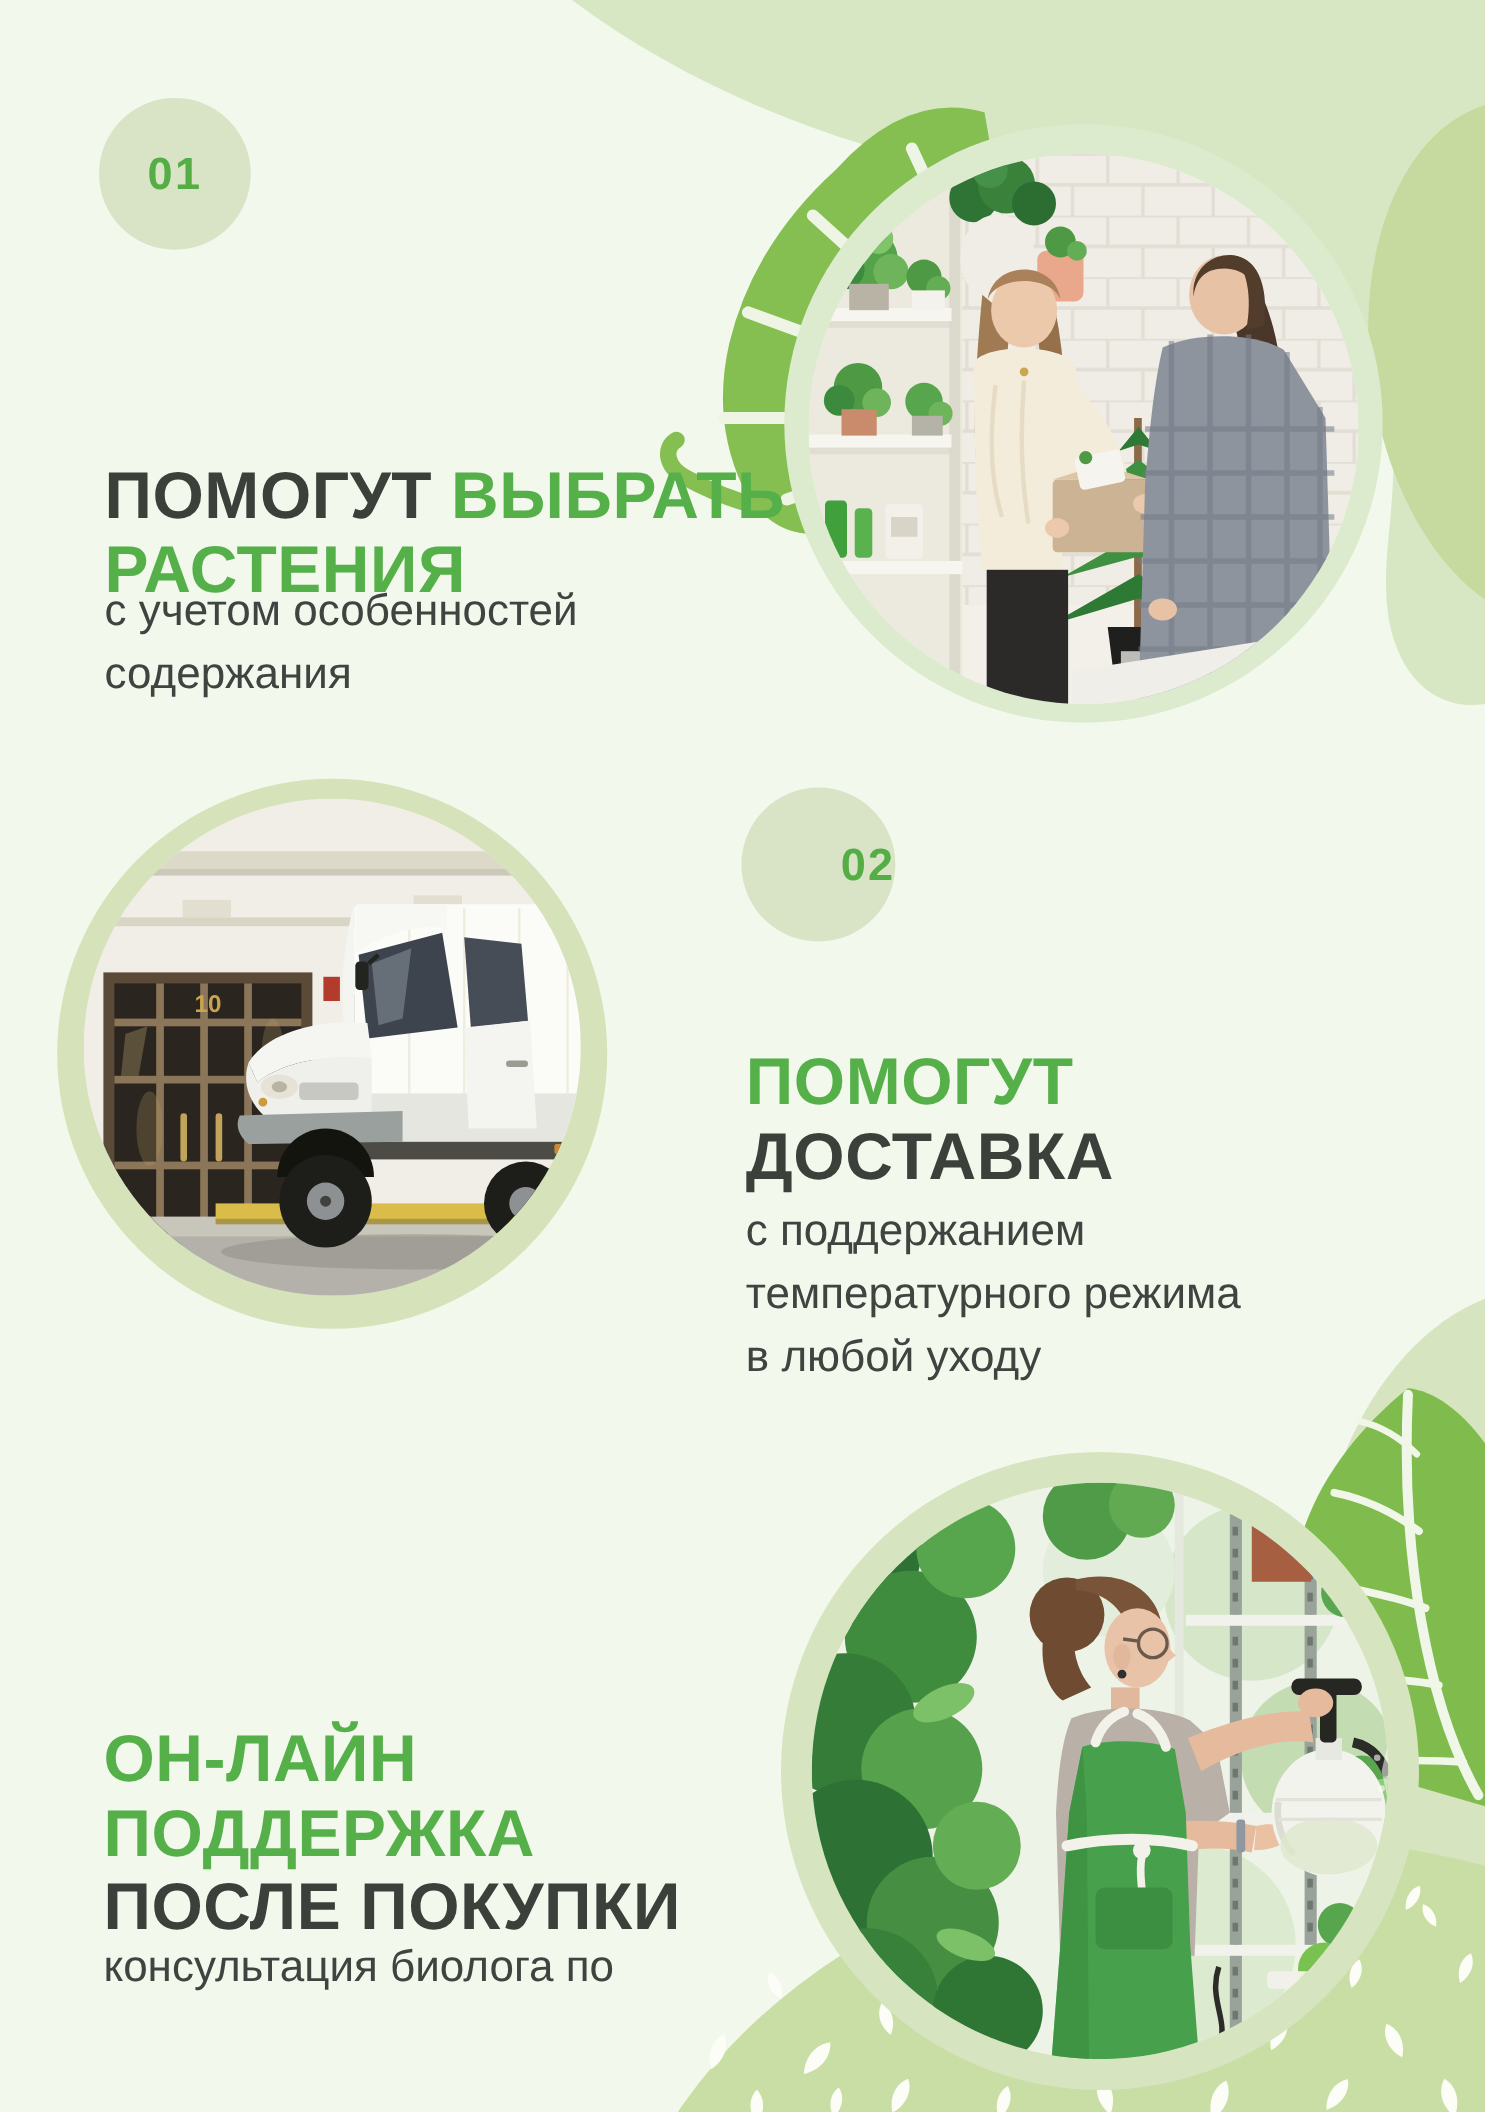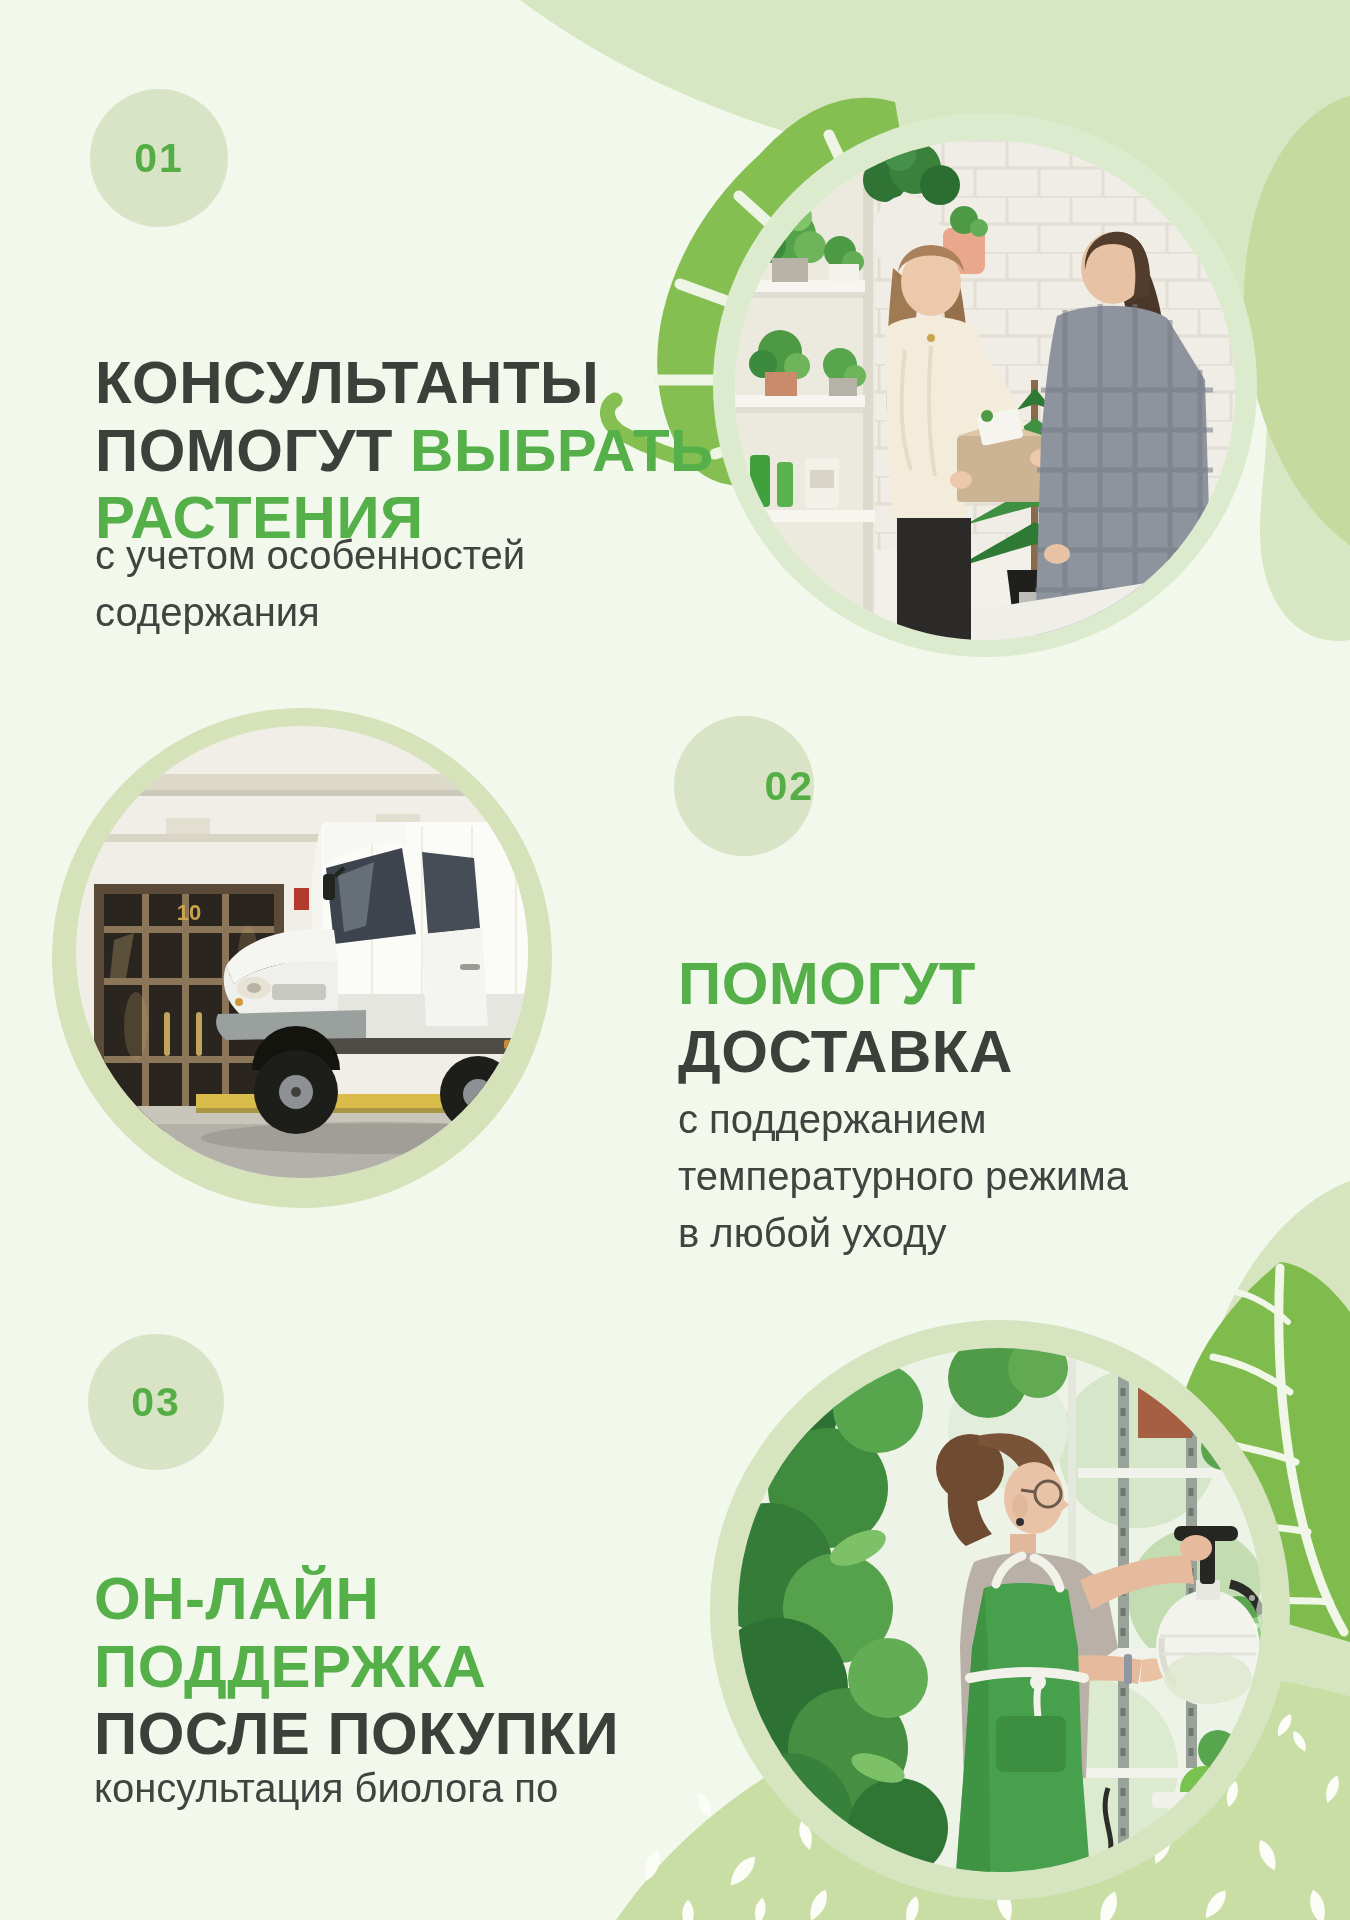--- a/index.html
+++ b/index.html
@@ -400,25 +400,22 @@
       </g>
     </svg>
   </figure>
 
   <div class="badge" id="badge1">
     <span>01</span>
   </div>
   <div class="badge" id="badge2">
     <span>02</span>
   </div>
-  <div class="badge" id="badge3">
-    <span>03</span>
-  </div>
-
-  <h2 class="title" id="title1"><span class="seg-dark">КОНСУЛЬТАНТЫ</span><br><span class="seg-dark">ПОМОГУТ </span><span class="seg-green">ВЫБРАТЬ</span><br><span class="seg-green">РАСТЕНИЯ</span></h2>
+
+  <h2 class="title" id="title1"><br><span class="seg-dark">ПОМОГУТ </span><span class="seg-green">ВЫБРАТЬ</span><br><span class="seg-green">РАСТЕНИЯ</span></h2>
   <p class="sub" id="sub1"><span class="seg-dark">с учетом особенностей</span><br><span class="seg-dark">содержания</span></p>
 
   <h2 class="title" id="title2"><span class="seg-green">ПОМОГУТ</span><br><span class="seg-dark">ДОСТАВКА</span></h2>
   <p class="sub" id="sub2"><span class="seg-dark">с поддержанием</span><br><span class="seg-dark">температурного режима</span><br><span class="seg-dark">в любой уходу</span></p>
 
   <h2 class="title" id="title3"><span class="seg-green">ОН-ЛАЙН</span><br><span class="seg-green">ПОДДЕРЖКА</span><br><span class="seg-dark">ПОСЛЕ ПОКУПКИ</span></h2>
   <p class="sub" id="sub3"><span class="seg-dark">консультация биолога по</span><br></p>
 
 </div>
 

